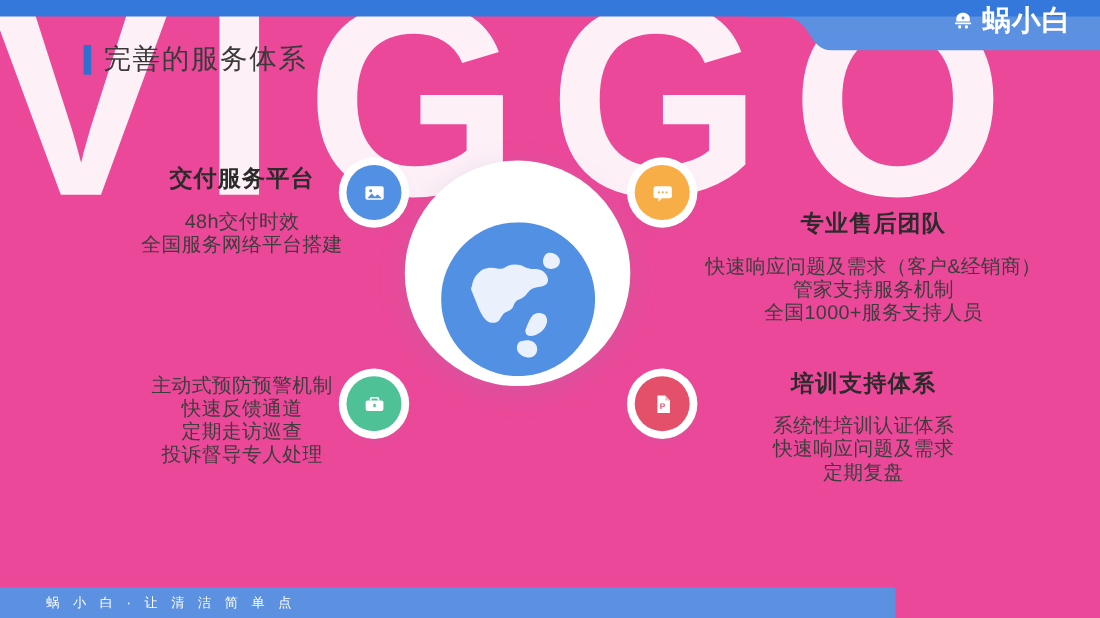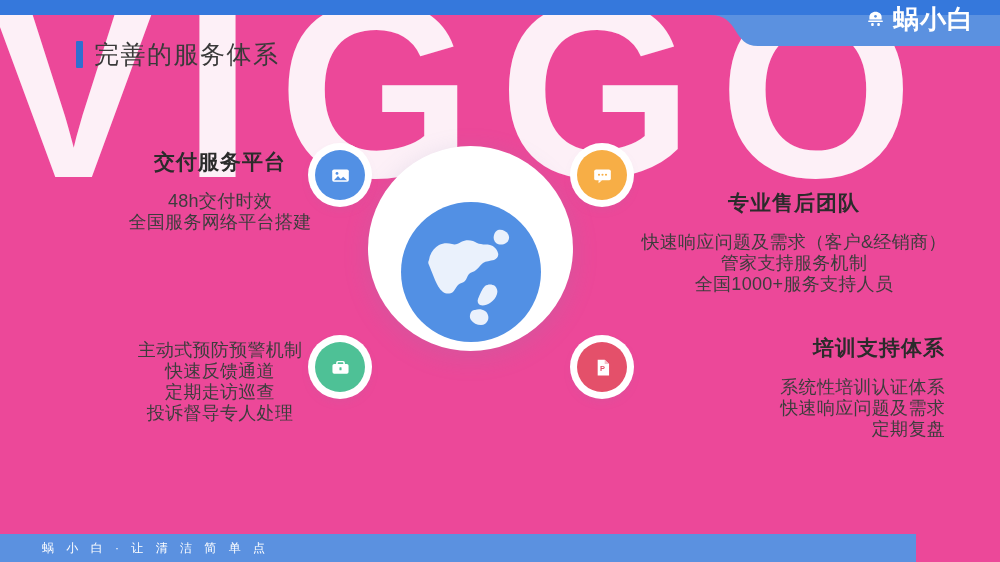--- a/index.html
+++ b/index.html
@@ -53,24 +53,24 @@
   #icon-bl{left:315px;top:342px;background:#4ec196;}
   #icon-br{left:577px;top:342px;background:#e4506a;}
 
   
   .block{position:absolute;text-align:center;z-index:3;}
   .block .b-title{font-size:21px;font-weight:bold;color:#2b2b2b;letter-spacing:1px;margin-bottom:15px;}
   .block .b-line{font-size:18px;color:#3d3d3d;line-height:21px;letter-spacing:.3px;}
   #block-tl{left:60px;top:148px;width:320px;}
   #block-tr{left:629px;top:148px;width:330px;margin-top:41px;}
   #block-bl{left:60px;top:340px;width:320px;}
-  #block-br{left:625px;top:334px;width:320px;text-align:right;}
+  #block-br{left:625px;top:334px;width:320px;}
 
   
-  .footer{position:absolute;left:0;bottom:0;width:916px;height:28px;background:#5b91e0;z-index:6;
+  .footer{position:absolute;left:0;bottom:0;width:814px;height:28px;background:#5b91e0;z-index:6;
           display:flex;align-items:center;}
   .footer-left{position:absolute;left:42px;color:#fff;font-size:12px;letter-spacing:4.5px;}
   .footer-right{position:absolute;right:28px;color:#e2ecfb;font-size:11.5px;letter-spacing:3.6px;}
 </style>
 </head>
 <body>
 
 <div id="slide">
 
   <div class="wm-wrap">

